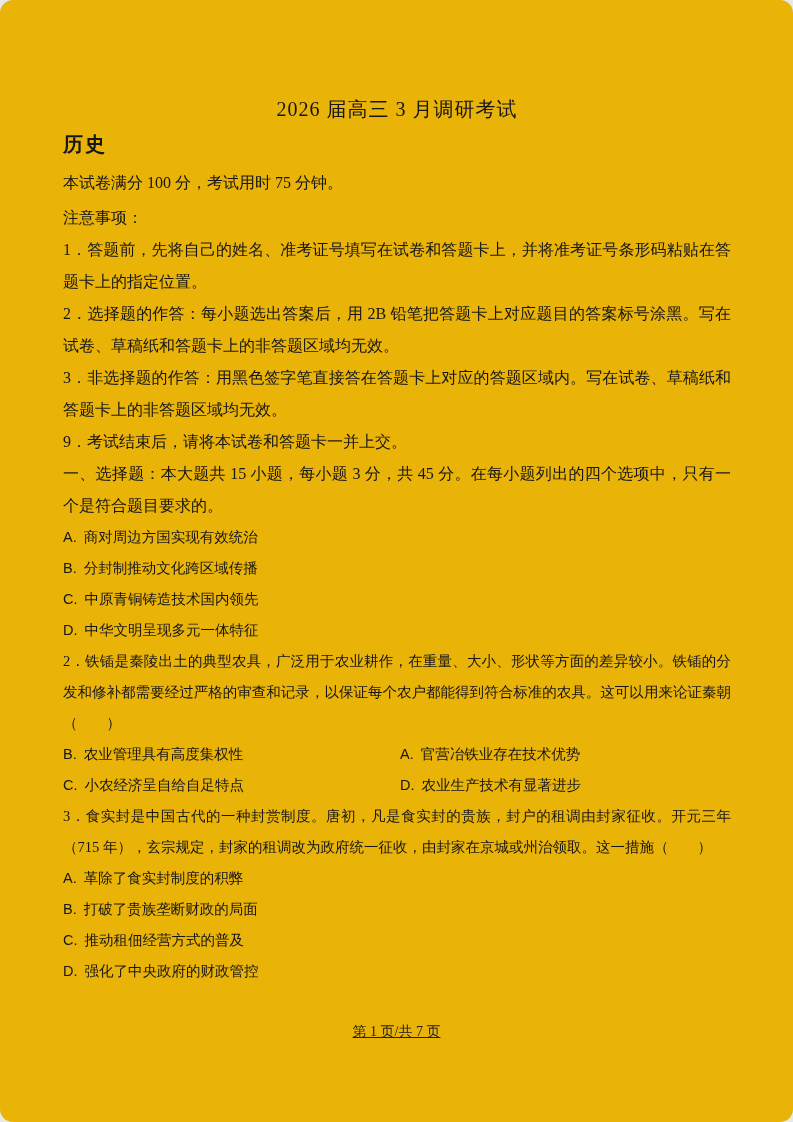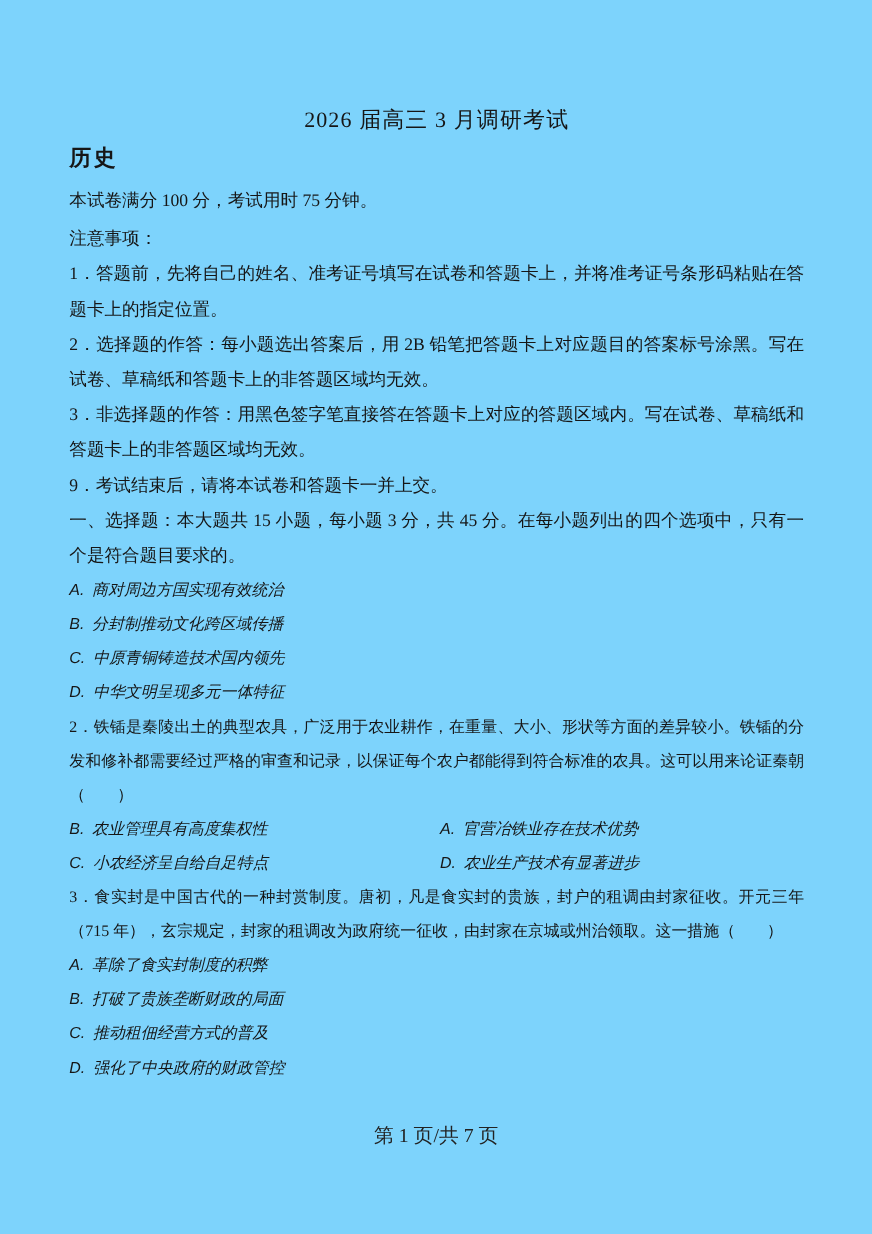--- a/index.html
+++ b/index.html
@@ -1,24 +1,25 @@
 <!DOCTYPE html>
 <html lang="zh"><head>
 <meta charset="utf-8">
 <style>
   html, body { margin: 0; padding: 0; background: #e8e8e8; }
   .page {
     position: relative;
     width: 793px;
     height: 1122px;
     margin: 0 auto;
-    background: #7dd3fc;
+    background: #eab308;
     color: #161616;
     font-family: "Liberation Serif", "DejaVu Serif", serif;
     overflow: hidden;
+    border-radius: 13px;
   }
   .content {
     position: absolute;
     left: 63px;
     top: 0;
     width: 668px;
   }
   .title {
     margin: 96px 0 0 0;
     font-size: 20px;
@@ -50,43 +51,44 @@
     text-justify: inter-ideograph;
   }
   .question { margin: 0; }
   .stem {
     margin: 0;
     font-size: 14.5px;
     line-height: 31px;
     text-align: justify;
     text-justify: inter-ideograph;
   }
-  .options { margin: 0; font-style: italic; }
+  .options { margin: 0; }
   .options.two-col {
     display: grid;
     grid-template-columns: 337px 331px;
   }
   .option {
     font-size: 14.5px;
     line-height: 31px;
     white-space: nowrap;
   }
   .opt-label {
     font-family: "Liberation Sans", "DejaVu Sans", sans-serif;
     margin-right: 7px;
   }
   .footer {
     position: absolute;
     top: 1022px;
     left: 0;
     width: 100%;
     text-align: center;
-    font-size: 18px;
+    font-size: 14px;
     line-height: 20px;
     color: #222;
+    text-decoration: underline;
   }
 </style>
 </head>
 <body>
 
 <div class="page">
   <div class="content">
 
     <h1 class="title">2026 届高三 3 月调研考试</h1>
     <h2 class="subject">历史</h2>

